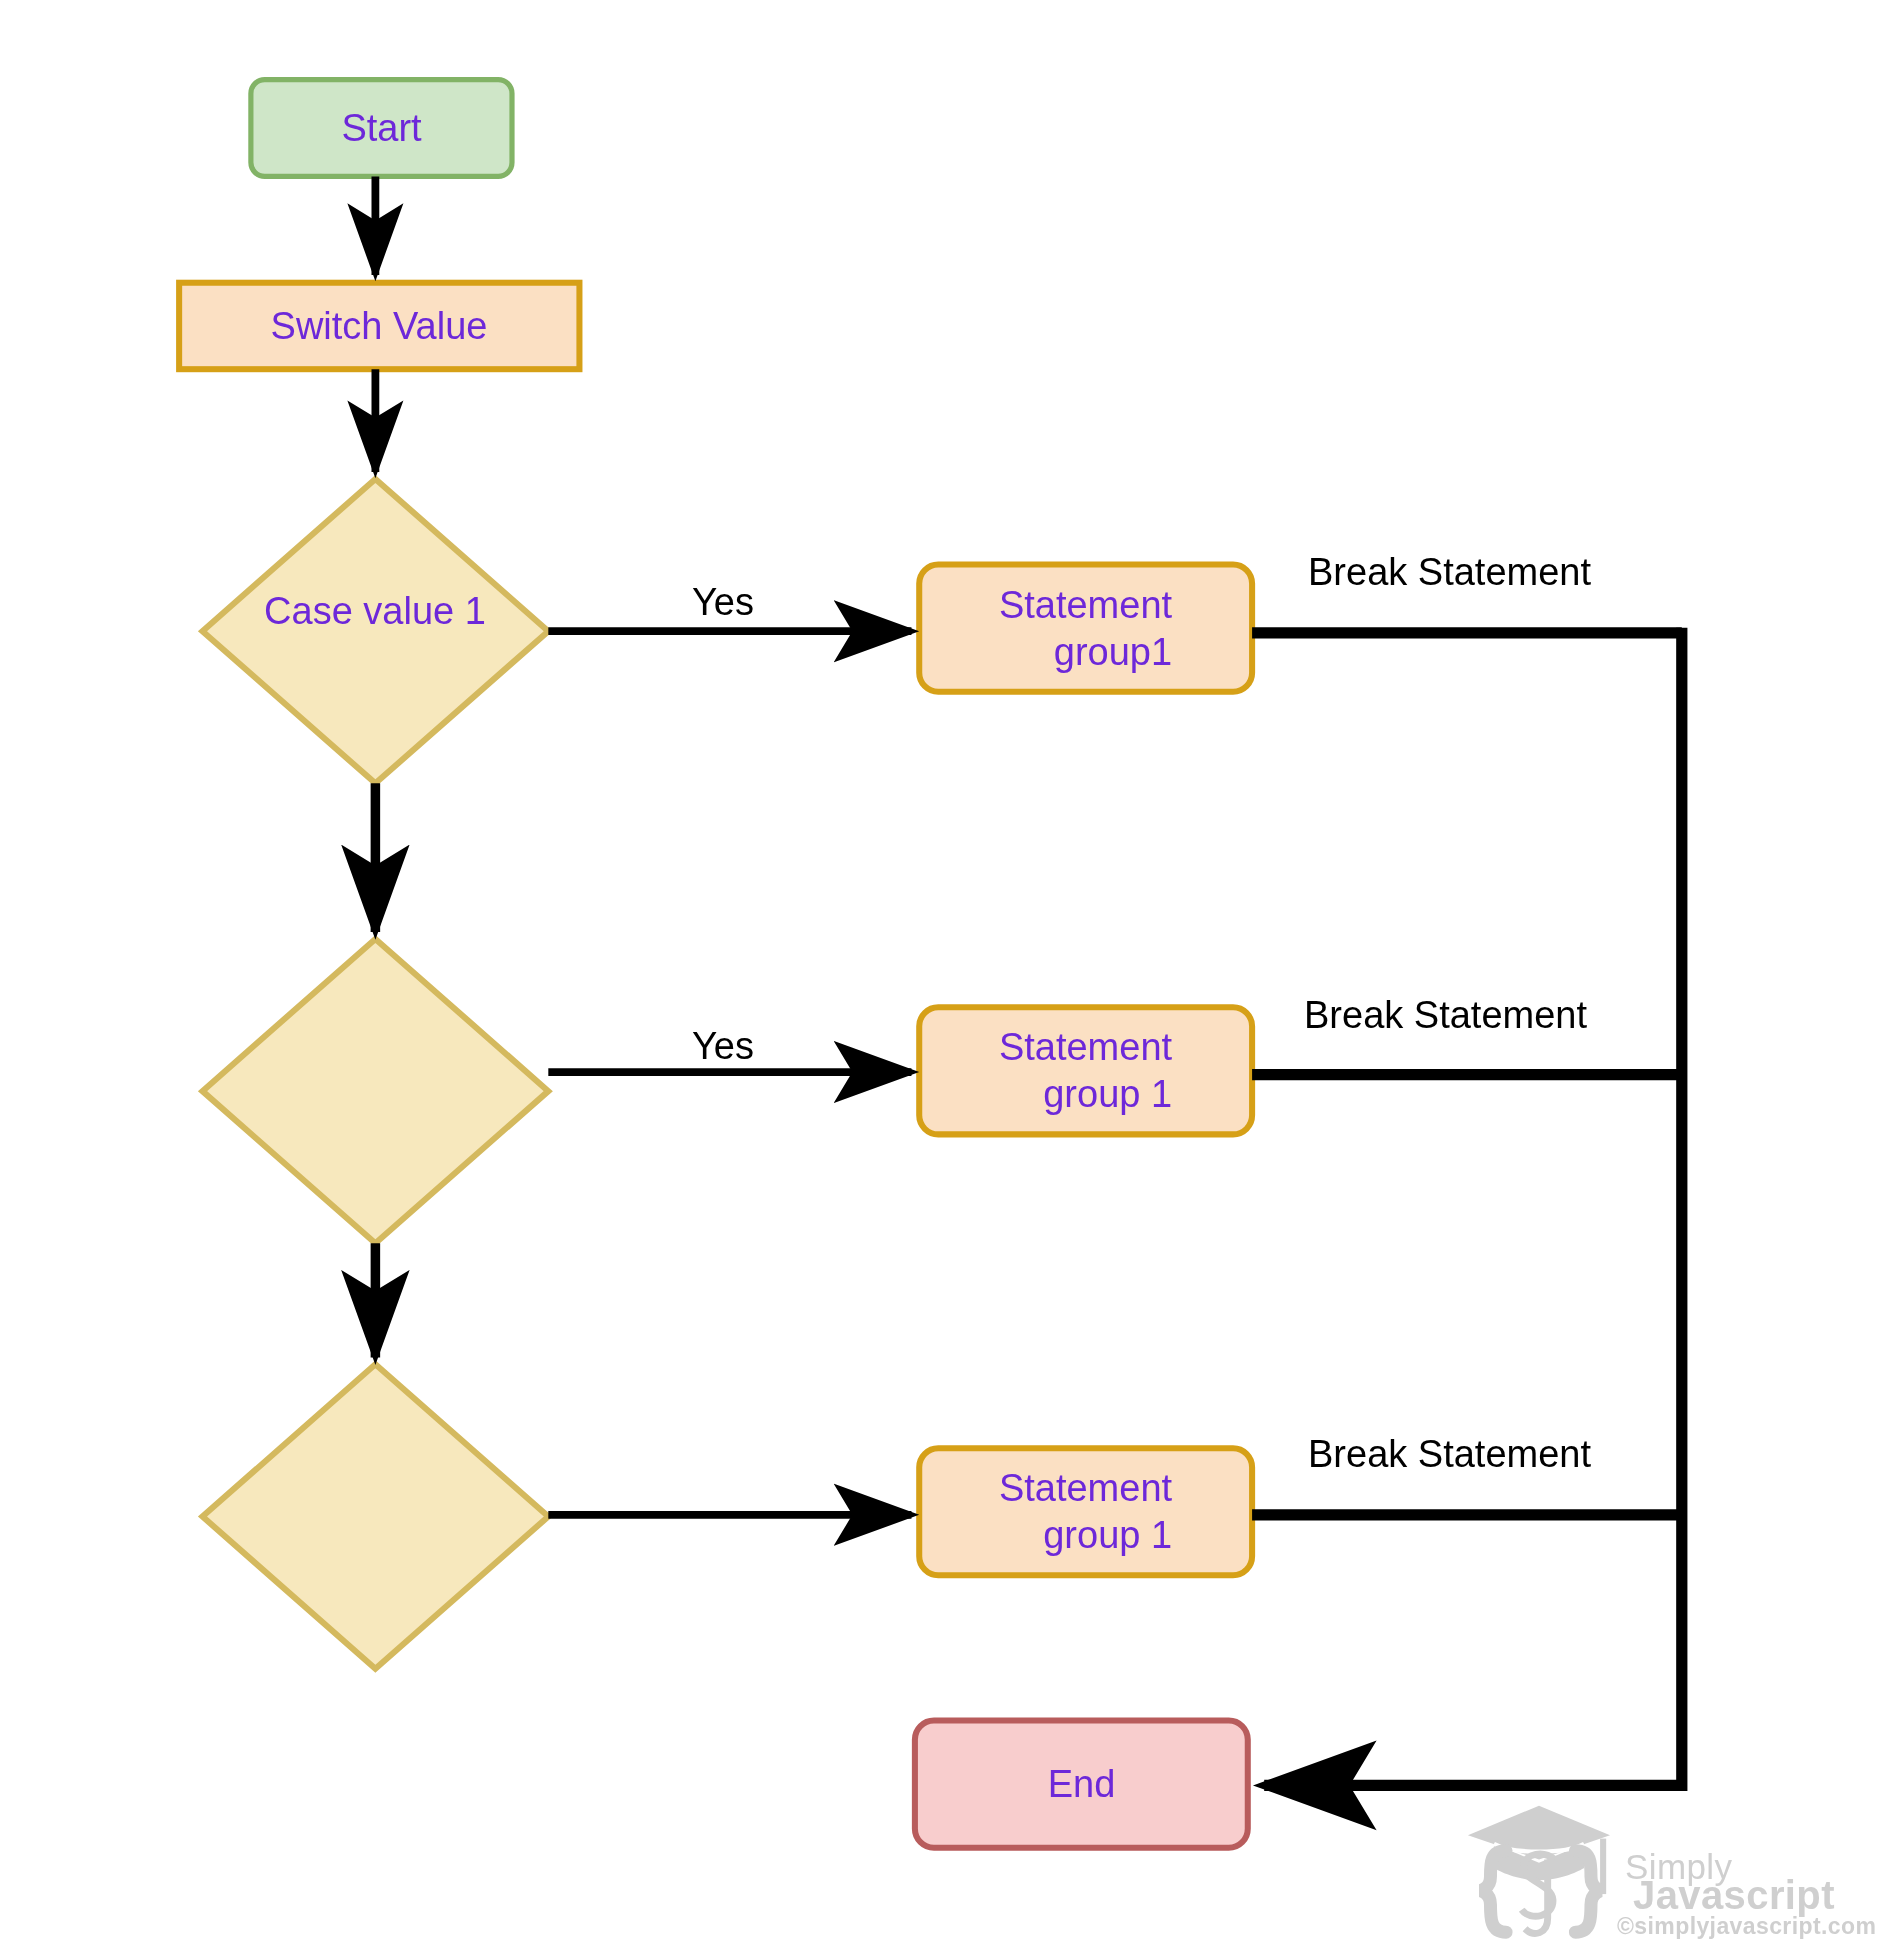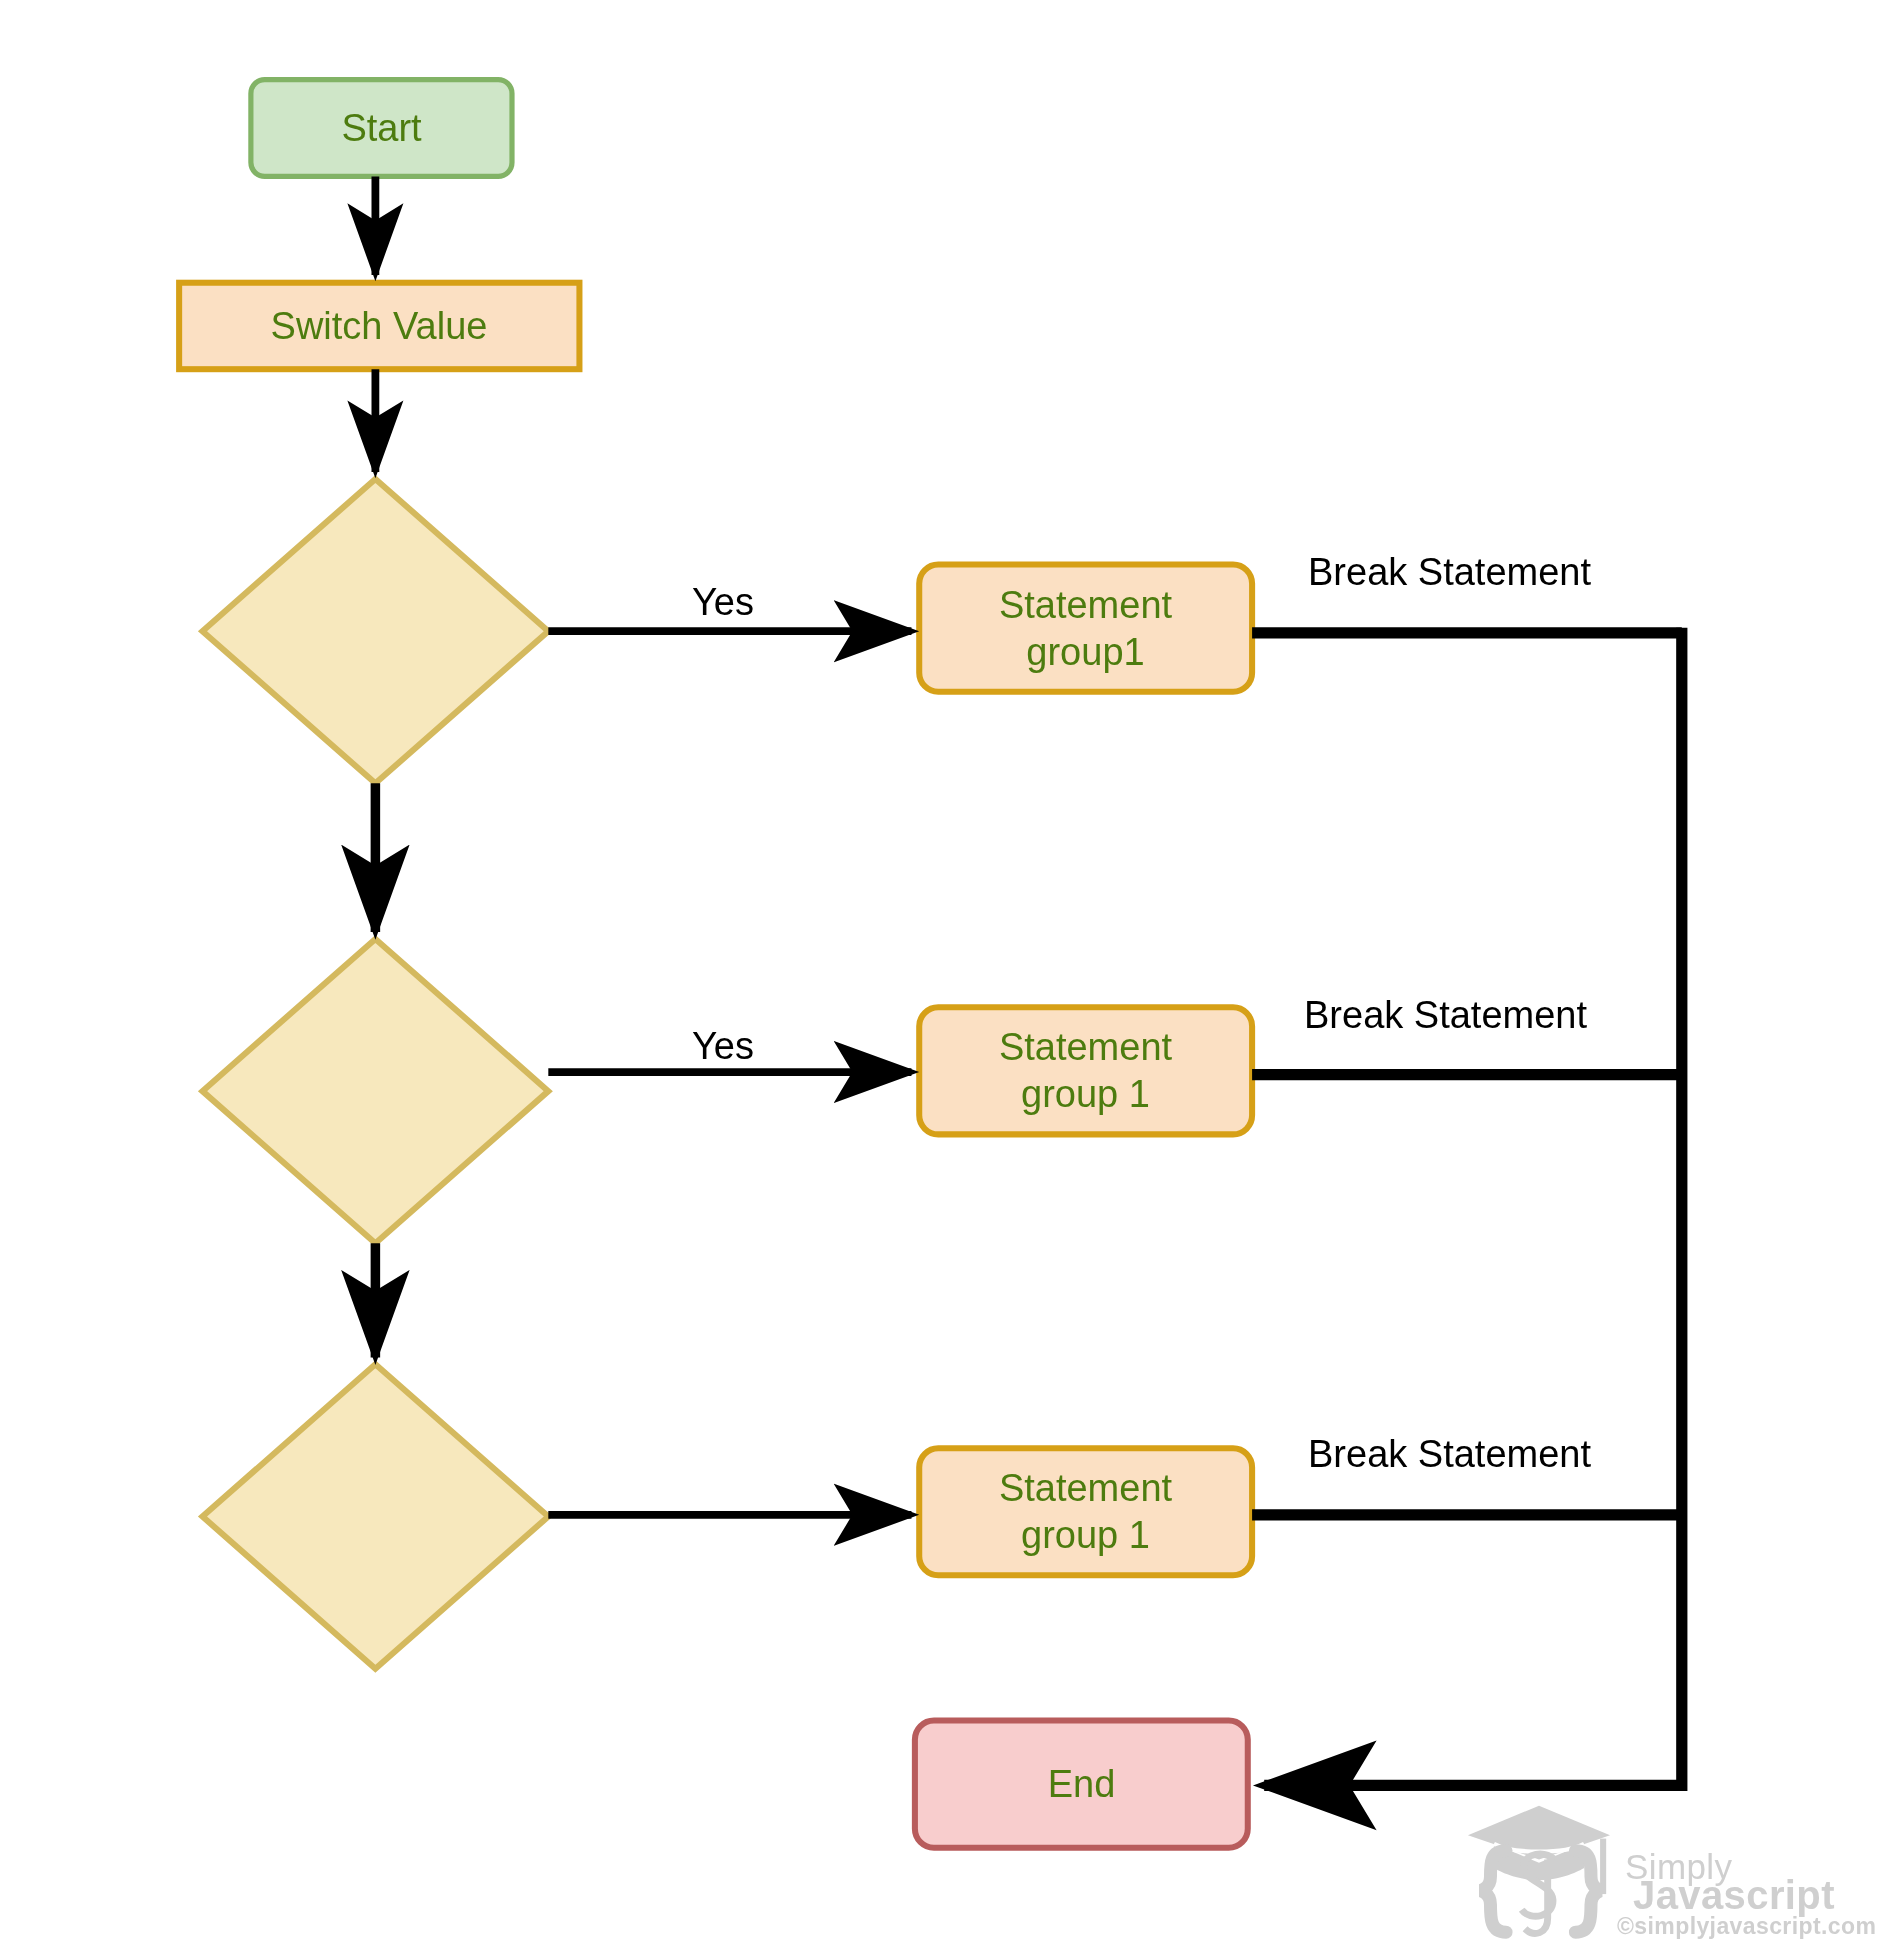--- a/index.html
+++ b/index.html
@@ -22,22 +22,22 @@
     left: 0;
     top: 0;
     width: 1886px;
     height: 1954px;
   }
   .node-label {
     position: absolute;
     display: flex;
     align-items: center;
     justify-content: center;
-    text-align: center;
-    color: #4d7c0f;
+    text-align: right;
+    color: #6d28d9;
     font-family: "Liberation Sans", sans-serif;
     font-size: 38px;
     line-height: 1.22;
     pointer-events: none;
     white-space: pre-line;
   }
   .edge-label {
     position: absolute;
     color: #000000;
     font-family: "Liberation Sans", sans-serif;
@@ -129,20 +129,21 @@
 
     <path d="M1448,1752 L1945,1752" fill="none" stroke="#000000" stroke-width="13"></path>
 
     <path d="M1945,726 L1945,2065 L1462,2065" fill="none" stroke="#000000" stroke-width="13" marker-end="url(#arrowthin)"></path>
   </svg>
 
   <div class="node-label" style="left:251px; top:80px; width:261px; height:97px;">Start</div>
 
   <div class="node-label" style="left:179px; top:283px; width:400px; height:86px;">Switch Value</div>
 
+  <div class="node-label" style="left:202px; top:585px; width:346px; height:52px;">Case value 1</div>
 
 
 
   <div class="node-label" style="left:919px; top:565px; width:333px; height:127px;">Statement
 group1</div>
 
   <div class="node-label" style="left:919px; top:1007px; width:333px; height:127px;">Statement
 group 1</div>
 
   <div class="node-label" style="left:919px; top:1448px; width:333px; height:127px;">Statement

